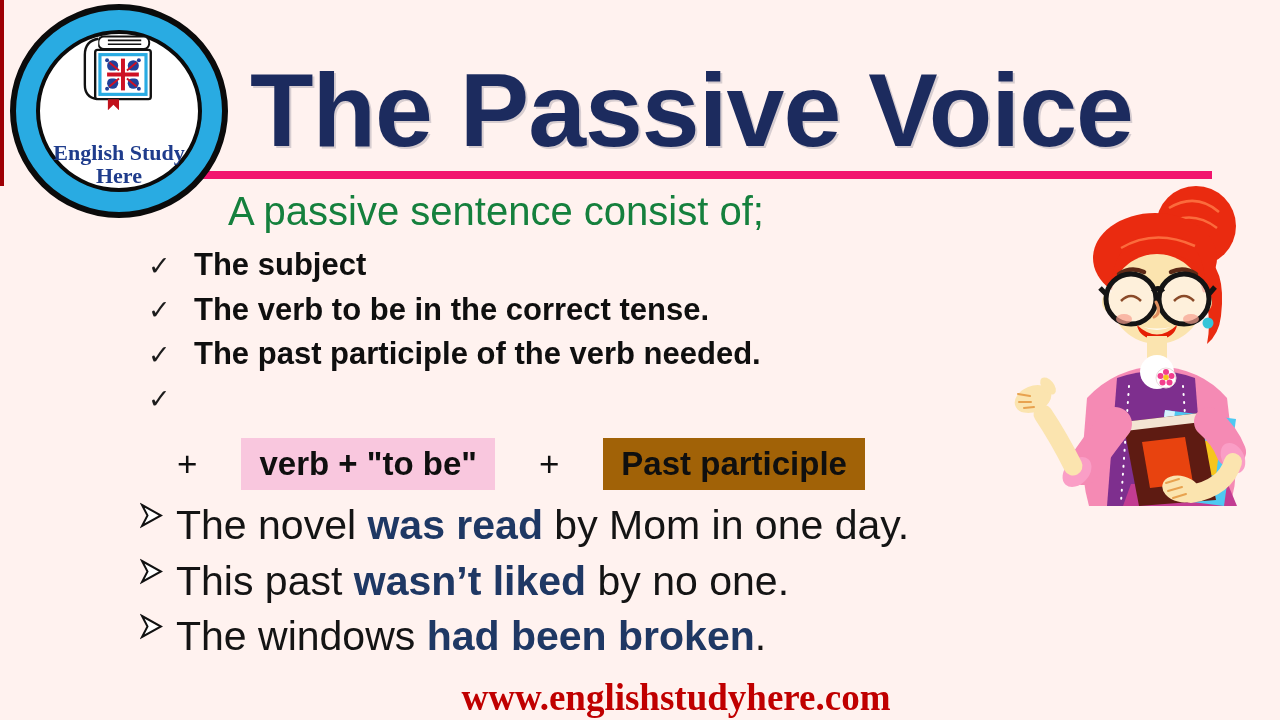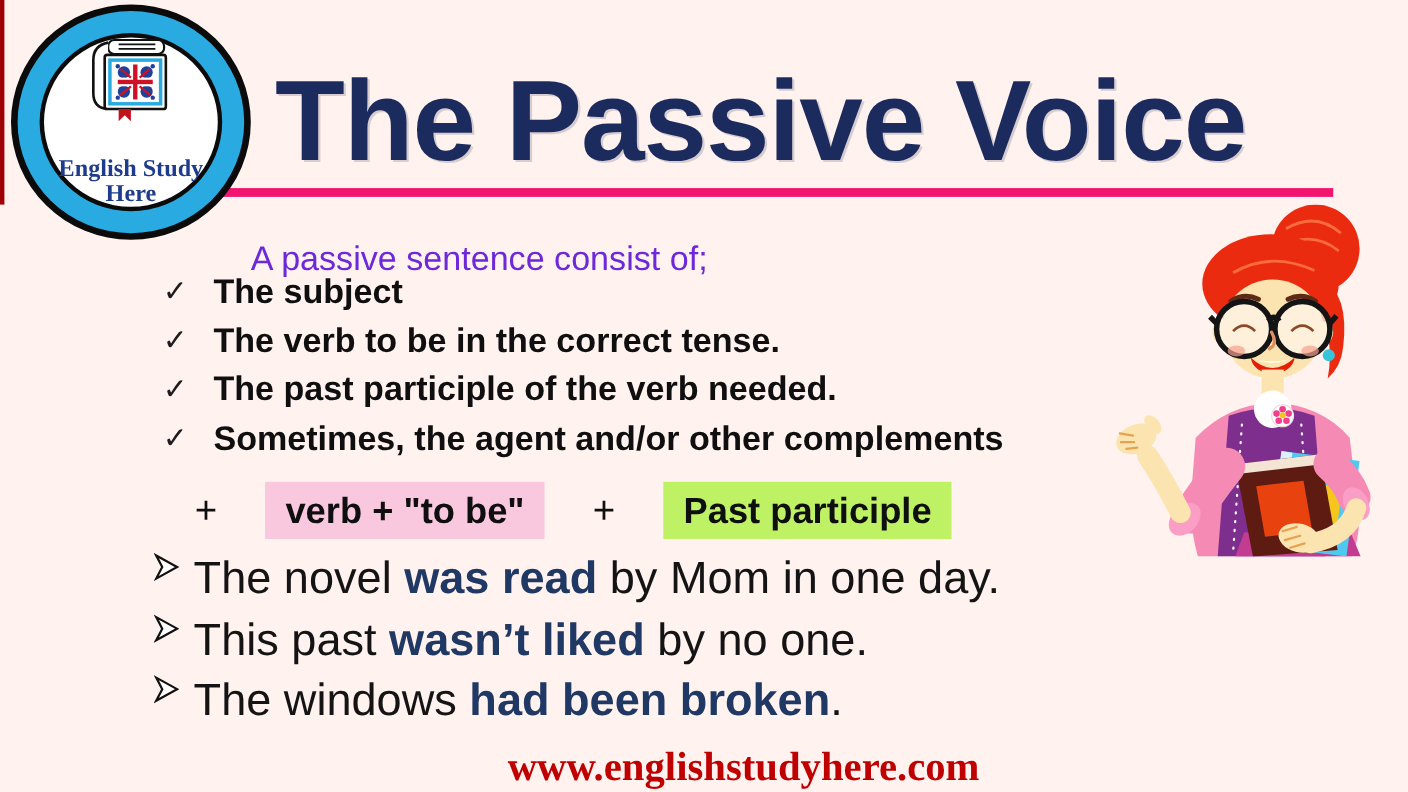--- a/index.html
+++ b/index.html
@@ -18,21 +18,21 @@
   .logo-text{font-family:"Liberation Serif",serif;font-weight:700;font-size:22px;
              line-height:1.04;text-align:center;margin-top:-2px;}
 
   
   .title{position:absolute;left:250px;top:58px;margin:0;font-size:104px;font-weight:700;
          letter-spacing:-1px;line-height:1;white-space:nowrap;
          text-shadow:2px 2px 0 rgba(110,110,130,0.28);}
   .title-underline{position:absolute;left:180px;top:171px;width:1032px;height:8px;}
 
   
-  .intro{position:absolute;left:228px;top:189px;font-size:31px;color:#6d28d9;margin-top:28px;}
+  .intro{position:absolute;left:228px;top:189px;font-size:40px;color:#15803d;}
   .checklist{position:absolute;left:148px;top:243px;list-style:none;margin:0;padding:0;}
   .checklist li{display:flex;align-items:center;height:44.5px;font-size:31px;font-weight:700;color:#0f0f0f;}
   .check{font-family:"DejaVu Sans",sans-serif;font-weight:400;font-size:27px;color:#1c1c1c;
          width:30px;margin-right:16px;}
 
   
   .formula{position:absolute;left:133px;top:438px;display:flex;align-items:center;
            font-size:33px;font-weight:700;color:#0f0f0f;}
   .hl{padding:7px 18px;white-space:pre;}
   .plus{margin:0 44px;font-weight:400;font-size:35px;}
@@ -110,29 +110,28 @@
     <li>
       <span class="check">✓</span>
       <span>The verb to be in the correct tense.</span>
     </li>
     <li>
       <span class="check">✓</span>
       <span>The past participle of the verb needed.</span>
     </li>
     <li>
       <span class="check">✓</span>
-      <span>Sometimes, the agent and/or other complements</span>
     </li>
   </ul>
 
   <div class="formula">
     <span class="plus">+</span>
     <span class="hl" style="background-color: rgb(249, 199, 222);">verb + "to be"</span>
     <span class="plus">+</span>
-    <span class="hl" style="background-color: #bef264;">Past participle</span>
+    <span class="hl" style="background-color: #a16207;">Past participle</span>
   </div>
 
   <div class="examples">
     <div class="row">
       <svg class="arrow-icon" width="23" height="27" viewBox="0 0 23 27">
         <polygon points="2,3 21,13.5 2,24 7.5,13.5" fill="#fff" stroke="#111" stroke-width="2"></polygon>
       </svg>
       <span>The novel </span>
         <b style="color: rgb(31, 56, 100);">was read</b>
         <span> by Mom in one day.</span>

